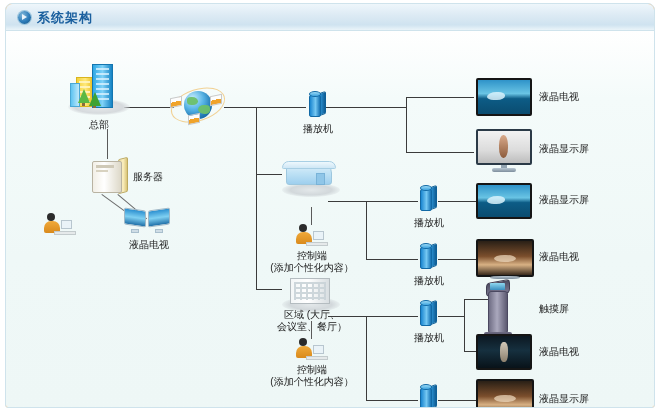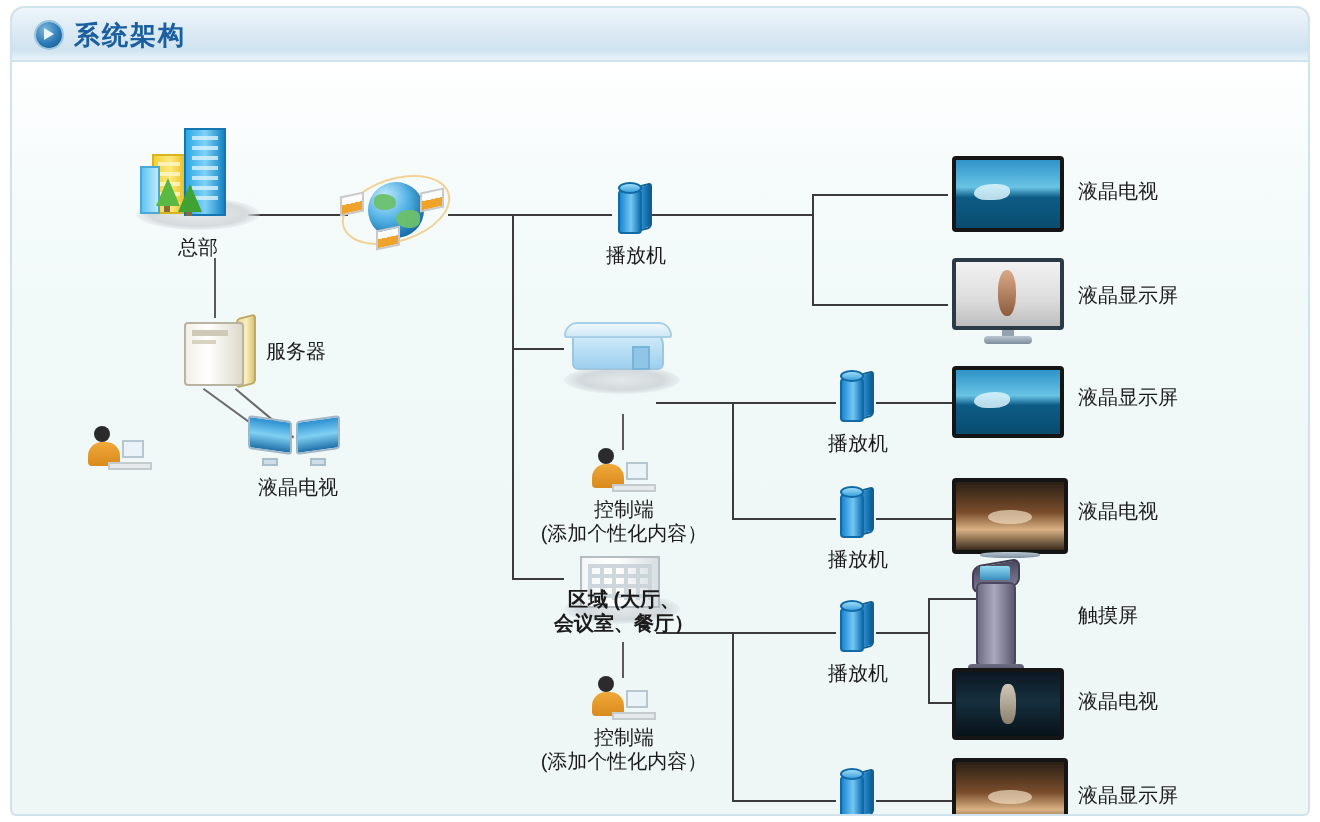--- a/index.html
+++ b/index.html
@@ -342,21 +342,21 @@
         </div>
       </div>
       <div class="lbl" style="left:397px;top:244px;width:52px;">播放机</div>
 
       <div class="node" style="left:276px;top:244px;width:58px;height:36px;">
         <div class="icon" style="left:0;top:0;width:58px;height:36px;">
           <div class="base-oval" style="left:0;top:22px;width:58px;height:15px;"></div>
           <div class="off"></div>
         </div>
       </div>
-      <div class="lbl" style="left:254px;top:264px;width:104px;font-weight:bold;">区域 (大厅、
+      <div class="lbl" style="left:254px;top:278px;width:104px;">区域 (大厅、
 会议室、餐厅）</div>
 
       <div class="node" style="left:288px;top:306px;width:34px;height:28px;">
         <div class="icon" style="left:0;top:0;width:34px;height:28px;">
           <div class="p-head" style="left:5px;top:1px;"></div>
           <div class="p-body" style="left:2px;top:9px;"></div>
           <div class="p-scr" style="left:19px;top:8px;"></div>
           <div class="p-desk" style="left:12px;top:19px;"></div>
         </div>
       </div>

